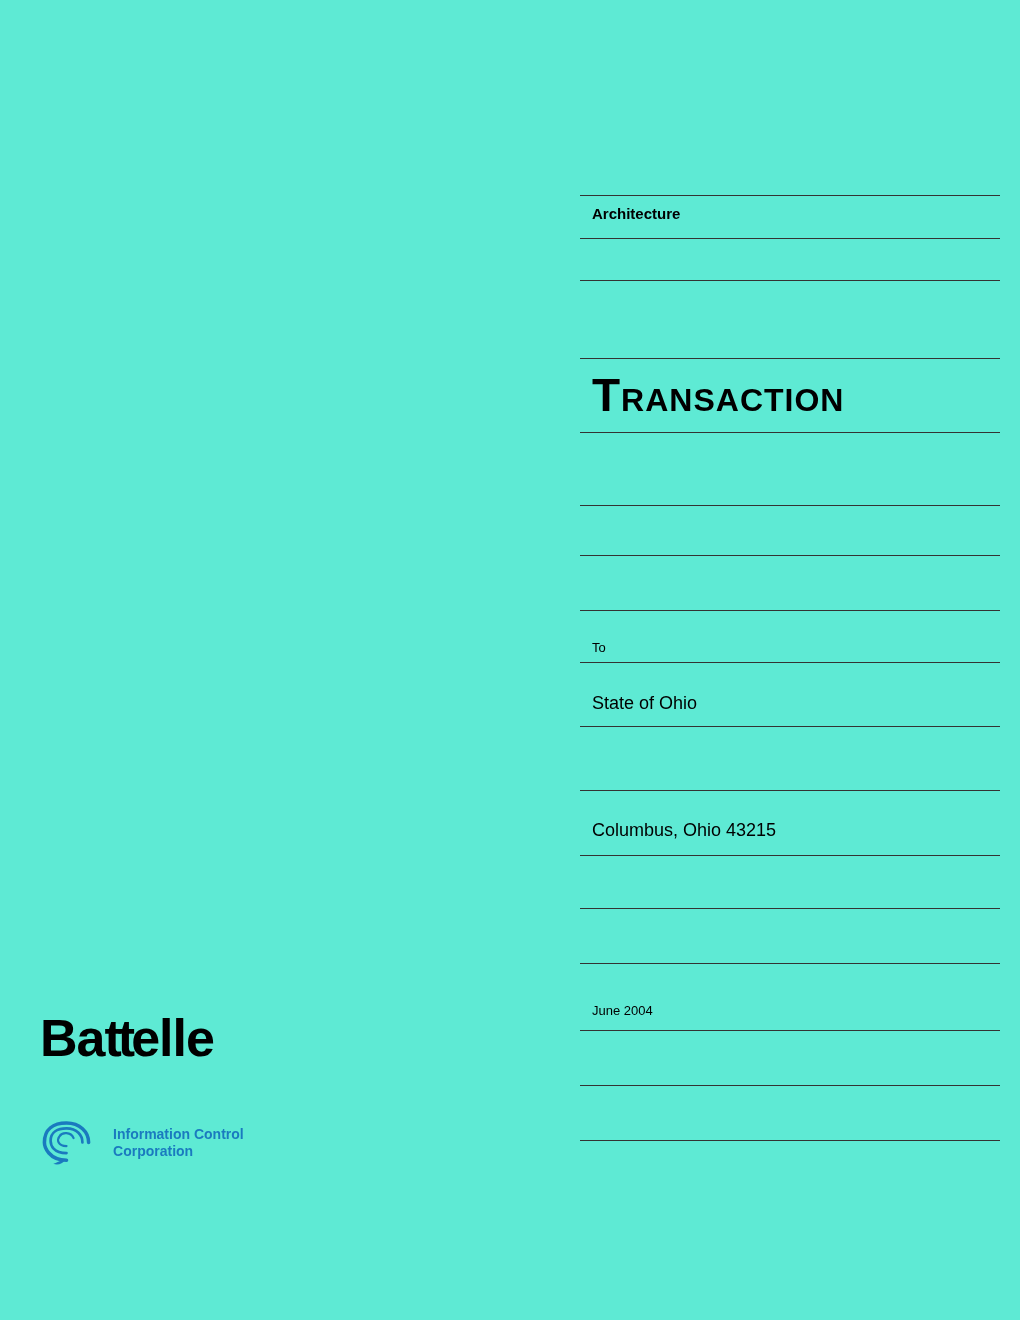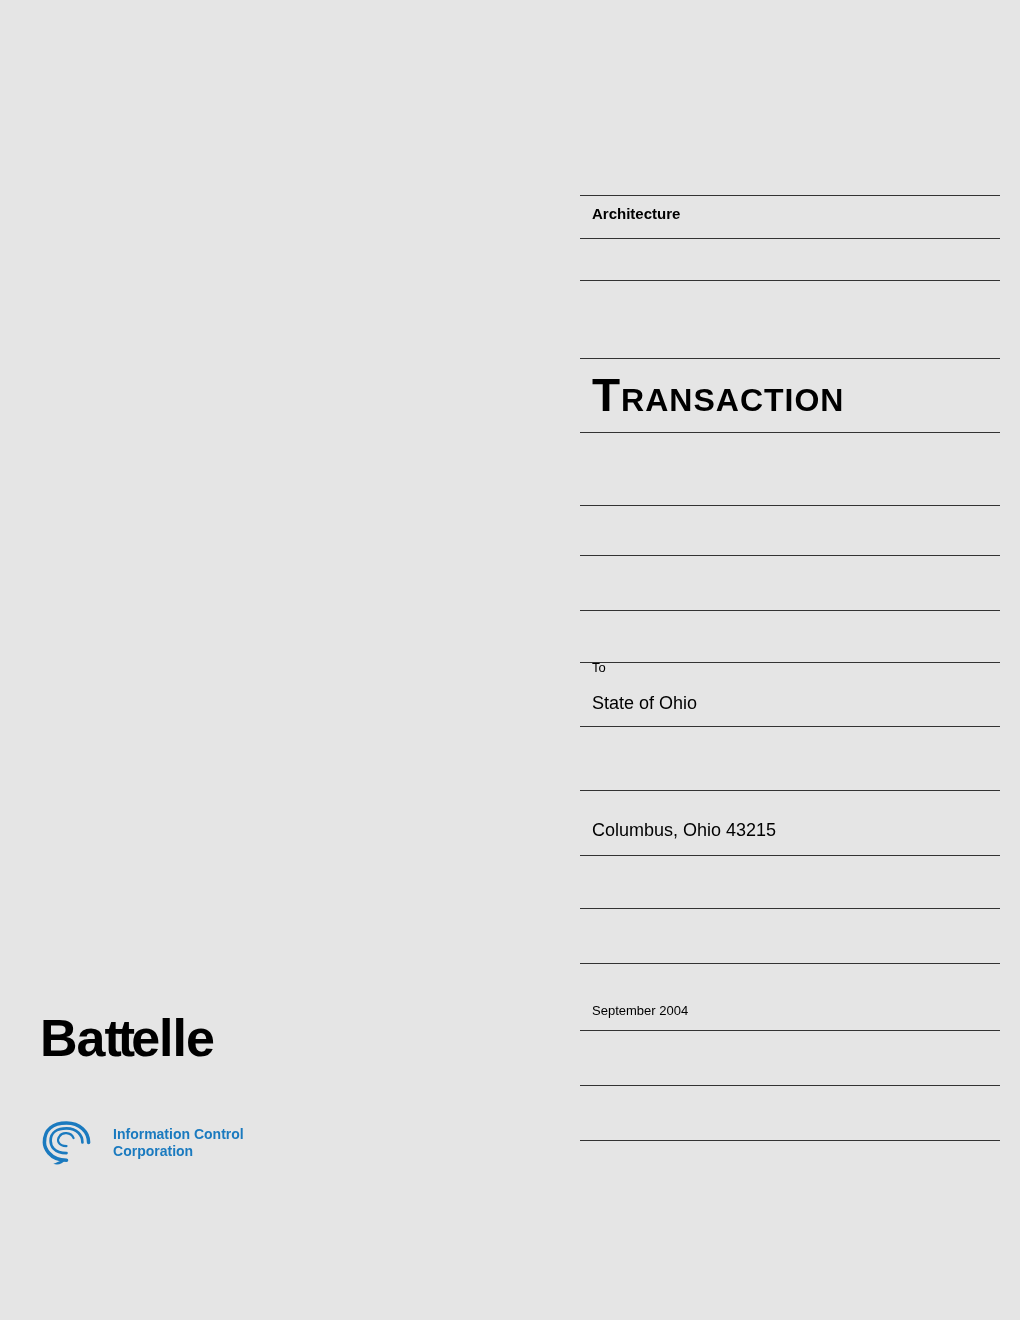--- a/index.html
+++ b/index.html
@@ -13,21 +13,21 @@
       height: 1320px;
       background: #ffffff;
       font-family: 'Times New Roman', Times, serif;
       overflow: hidden;
       position: relative;
     }
 
     .page {
       width: 1020px;
       height: 1320px;
-      background: #e5e5e5;
+      background: #5eead4;
       position: relative;
     }
 
     .line-top-arch {
       width: 420px;
       height: 1px;
       background: #333;
       position: absolute;
       top: 195px;
       left: 580px;
@@ -145,21 +145,20 @@
     }
 
     
     .to-label {
       position: absolute;
       top: 640px;
       left: 592px;
       font-size: 13px;
       font-family: Arial, sans-serif;
       color: #000;
-      margin-top: 20px;
     }
 
     .line-to-bottom {
       width: 420px;
       height: 1px;
       background: #333;
       position: absolute;
       top: 662px;
       left: 580px;
     }
@@ -372,21 +371,21 @@
   <div class="line-state-bottom"></div>
 
   <div class="line-dept-bottom"></div>
 
   <div class="columbus-label">Columbus, Ohio 43215</div>
   <div class="line-columbus-bottom"></div>
 
   <div class="line-after1"></div>
   <div class="line-after2"></div>
 
-  <div class="date-label">September 2004</div>
+  <div class="date-label">June 2004</div>
   <div class="line-date-bottom"></div>
 
   <div class="line-final1"></div>
   <div class="line-final2"></div>
 
   <div class="battelle-section">
     <div class="battelle-logo">
       Ba<span style="letter-spacing:-4px">tt</span>elle
     </div>
   </div>

